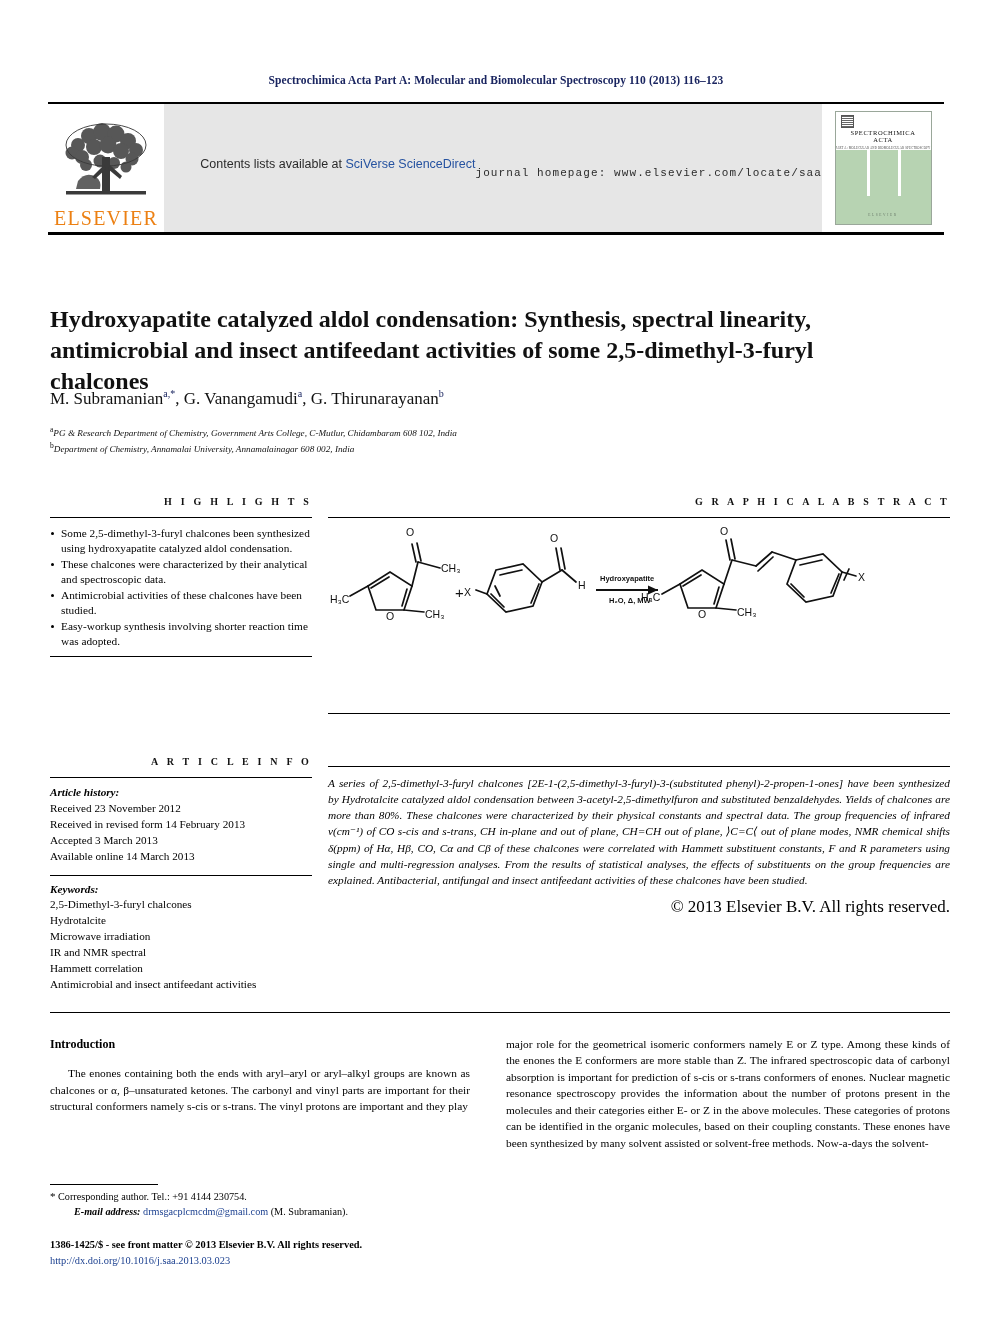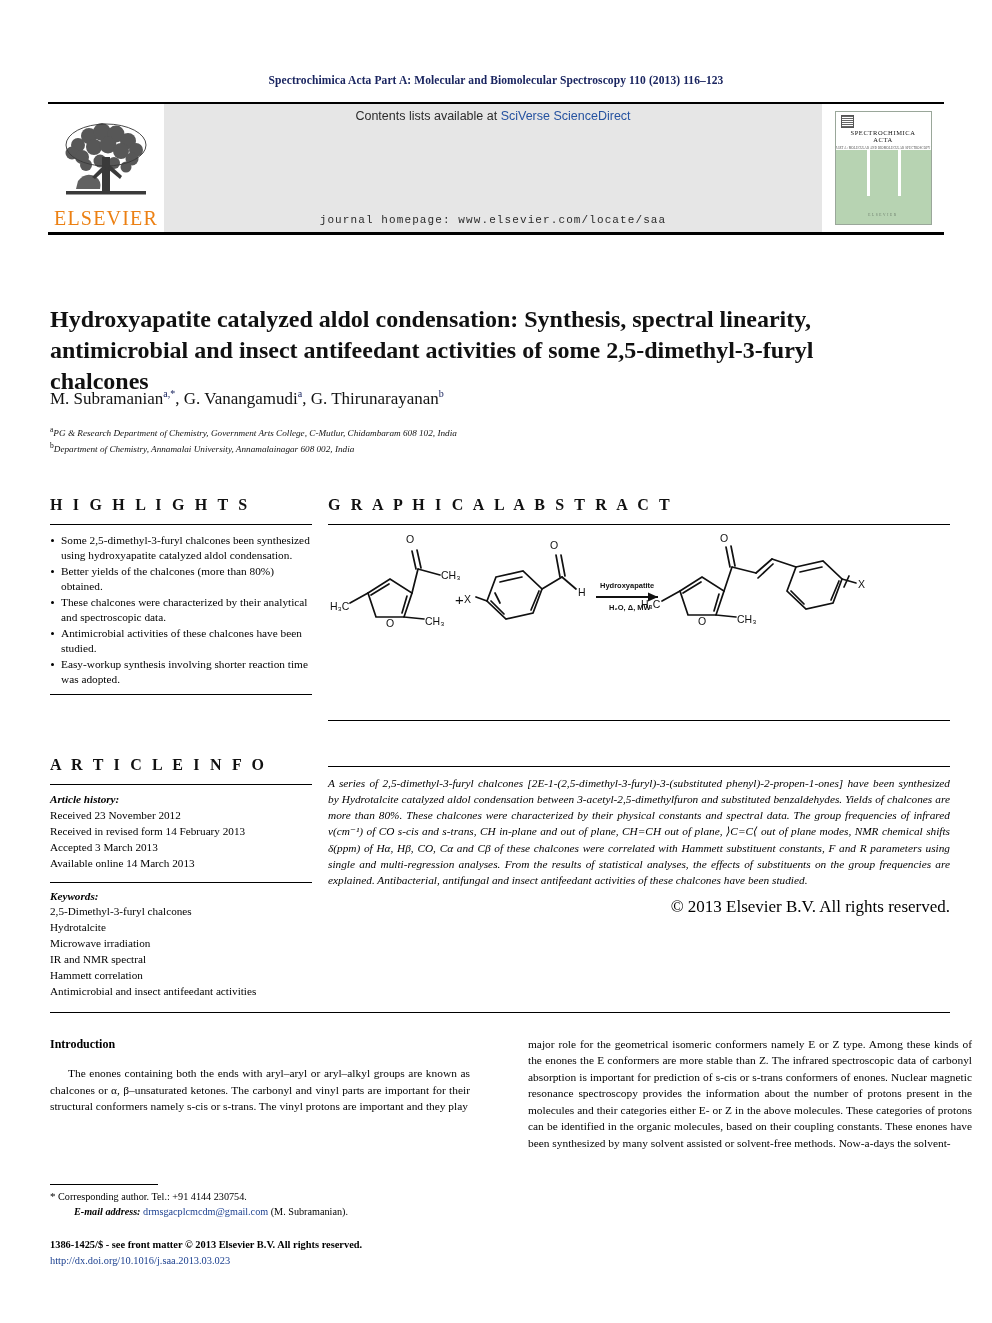--- a/index.html
+++ b/index.html
@@ -70,23 +70,22 @@
     font-size: 20px;
     letter-spacing: 1.2px;
     color: #ec8013;
     line-height: 1;
     margin-top: 1px;
   }
   .masthead-center {
     flex: 1 1 auto;
     background: #e6e6e6;
     display: flex;
-    flex-direction: column;
     align-items: center;
-    justify-content: space-between;
+    justify-content: flex-end;
     padding: 5px 0 6px 0;
     box-sizing: border-box;
   }
   .contents-line {
     font-family: "Liberation Sans", sans-serif;
     font-size: 12.5px;
     color: #2b2b2b;
     margin-bottom: 7px;
   }
   .contents-line .sd-link {
@@ -203,23 +202,24 @@
     font-style: italic;
     line-height: 1.55;
     color: #111;
   }
   .affils sup { font-style: normal; font-size: 7.5px; }
 
   
   .sec-head {
     font-family: "Liberation Serif", serif;
     font-weight: bold;
-    font-size: 16px;
+    font-size: 10px;
     letter-spacing: 3.2px;
     color: #111;
+    text-align: right;
   }
 
   
   .col-left {
     position: absolute;
     left: 50px;
     width: 262px;
   }
   #highlights-block { top: 496px; }
   .hl-rule-top { margin-top: 10px; border-top: 1.4px solid #000; }
@@ -302,21 +302,21 @@
 
   
   .body-col {
     position: absolute;
     top: 1036px;
     font-size: 11.4px;
     line-height: 1.44;
     text-align: justify;
   }
   #body-left  { left: 50px;  width: 420px; }
-  #body-right { left: 528px; width: 444px; }
+  #body-right { left: 506px; width: 444px; }
   .body-heading {
     font-weight: bold;
     font-size: 12px;
     margin-bottom: 12px;
   }
   .body-col p { margin: 0; text-indent: 18px; }
 
   
   .footnote-rule {
     position: absolute;
@@ -429,21 +429,20 @@
   <div class="affils">
     <div><sup>a</sup><span>PG &amp; Research Department of Chemistry, Government Arts College, C-Mutlur, Chidambaram 608 102, India</span></div>
     <div><sup>b</sup><span>Department of Chemistry, Annamalai University, Annamalainagar 608 002, India</span></div>
   </div>
 
   <div class="col-left" id="highlights-block">
     <div class="sec-head">H I G H L I G H T S</div>
     <div class="hl-rule-top"></div>
     <ul class="hl-list">
       <li>Some 2,5-dimethyl-3-furyl chalcones been synthesized using hydroxyapatite catalyzed aldol condensation.</li>
-      <li>Better yields of the chalcones (more than 80%) obtained.</li>
       <li>These chalcones were characterized by their analytical and spectroscopic data.</li>
       <li>Antimicrobial activities of these chalcones have been studied.</li>
       <li>Easy-workup synthesis involving shorter reaction time was adopted.</li>
     </ul>
     <div class="hl-rule-bot"></div>
   </div>
 
   <div class="col-right" id="graphical-block">
     <div class="sec-head">G R A P H I C A L   A B S T R A C T</div>
     <div class="ga-rule-top"></div>

